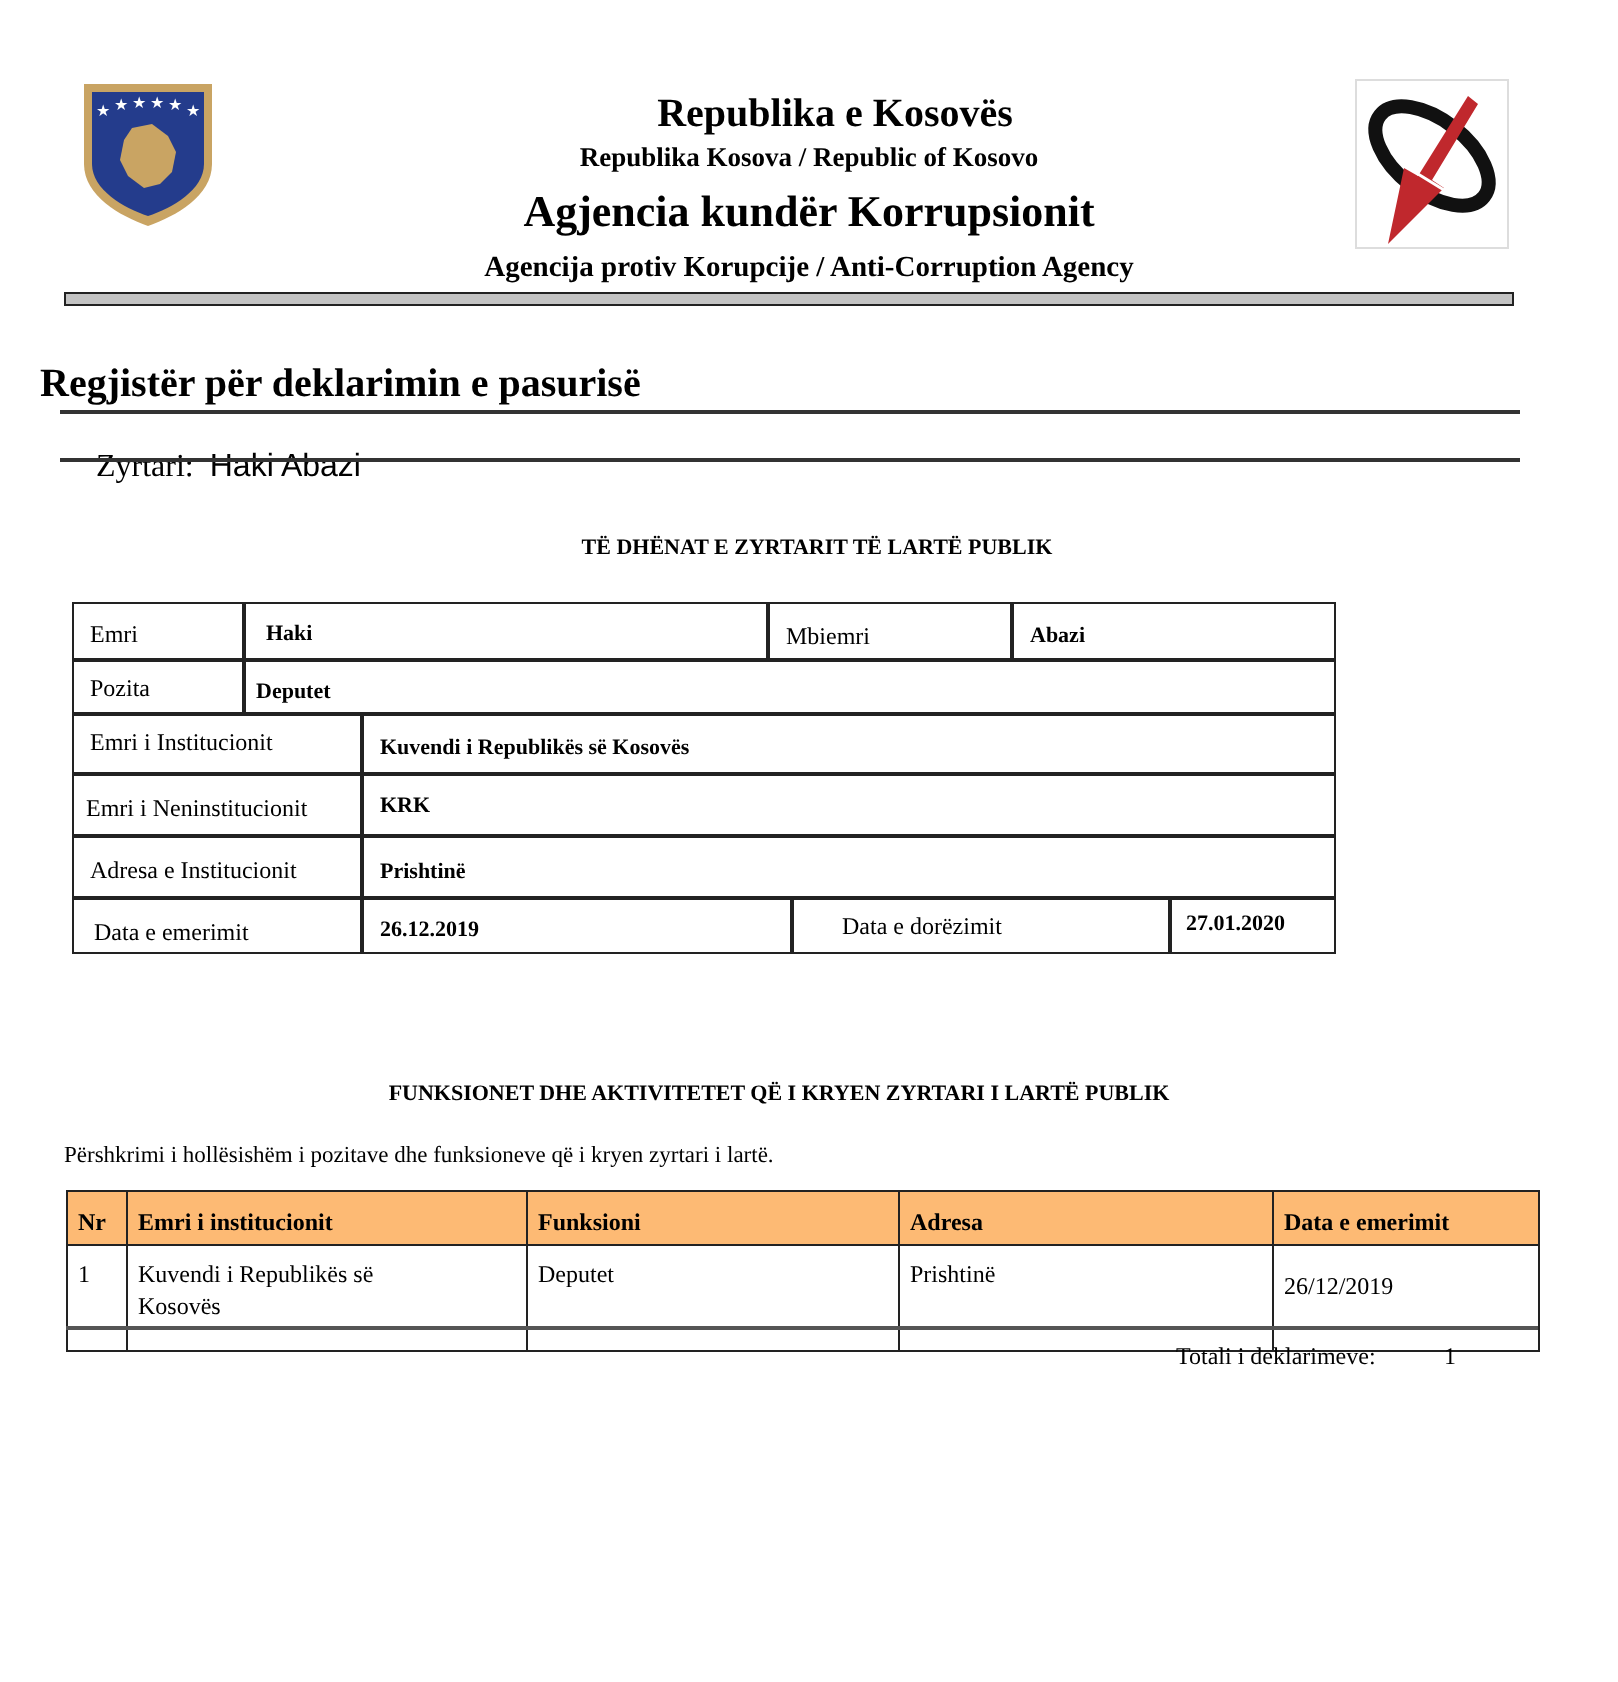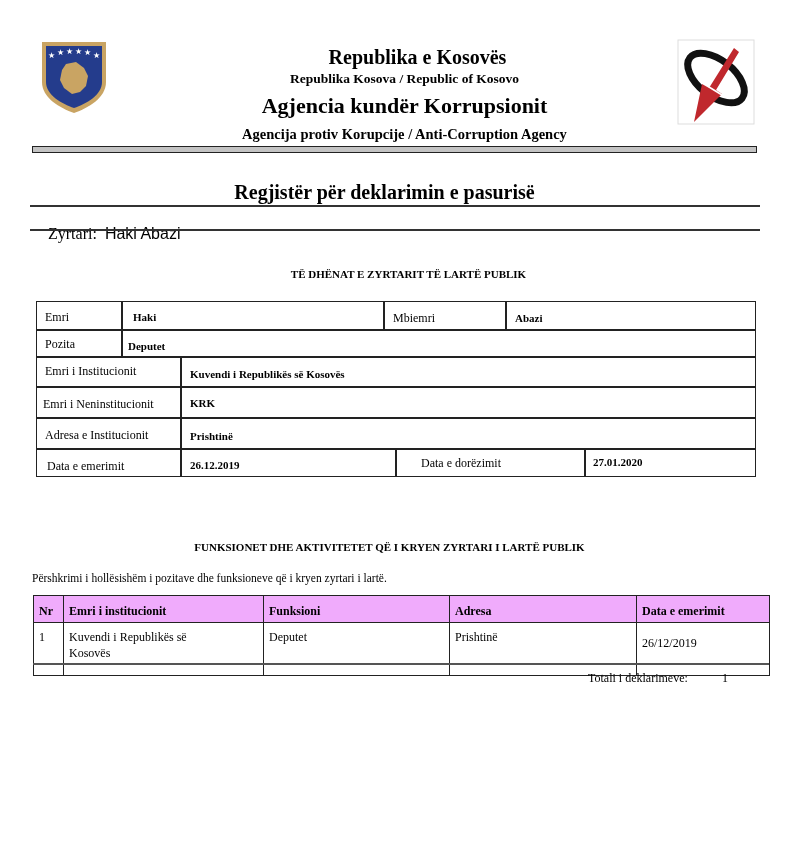--- a/index.html
+++ b/index.html
@@ -17,44 +17,44 @@
   .h3 { left: 0; width: 809px; text-align: center; top: 93px; font-size: 22px; font-weight: bold; }
   .h4 { left: 0; width: 809px; text-align: center; top: 126px; font-size: 14.5px; font-weight: bold; }
   .h1 { padding-left: 26px; box-sizing: border-box; }
   .h2, .h3, .h4 { box-sizing: border-box; }
 
   .header-bar {
     left: 32px; top: 146px; width: 723px; height: 5px;
     background: #c3c3c3; border: 1px solid #222;
   }
 
-  .doc-title { left: 0; width: 749px; top: 181px; text-align: center; font-size: 20px; font-weight: bold; padding-left: 20px; box-sizing: border-box; }
+  .doc-title { left: 0; width: 749px; top: 181px; font-size: 20px; font-weight: bold; padding-left: 20px; box-sizing: border-box; }
   .rule1 { left: 30px; top: 205px; width: 730px; height: 2px; background: #333; }
   .official { left: 32px; top: 225px; font-size: 16px; margin-left: 16px; }
   .official .lbl { font-family: "Liberation Serif", serif; }
   .official .val { font-family: "Liberation Sans", sans-serif; margin-left: 8px; }
   .rule2 { left: 30px; top: 229px; width: 730px; height: 2px; background: #333; }
 
   .sec1-title { left: 0; width: 809px; top: 268px; text-align: center; font-size: 11px; font-weight: bold; padding-left: 8px; box-sizing: border-box; }
 
   
-  .box { left: 36px; top: 301px; width: 720px; height: 176px; border: 1.5px solid #222; box-sizing: border-box; }
+  .box { left: 36px; top: 301px; width: 632px; height: 176px; border: 1.5px solid #222; box-sizing: border-box; }
   .hline { position: absolute; left: 0; width: 100%; height: 1.5px; background: #222; }
   .vline { position: absolute; width: 1.5px; background: #222; }
   .cell { position: absolute; font-size: 12px; white-space: nowrap; }
   .cell.b { font-weight: bold; font-size: 11px; }
 
   .sec2-title { left: 0; width: 809px; top: 541px; text-align: center; font-size: 11px; font-weight: bold; padding-right: 30px; box-sizing: border-box; }
   .desc { left: 32px; top: 572px; font-size: 11.5px; }
 
   
   .ftable { left: 33px; top: 595px; width: 736px; }
   table.fn { border-collapse: collapse; width: 736px; table-layout: fixed; font-size: 12px; }
   table.fn th, table.fn td { border: 1.5px solid #222; text-align: left; vertical-align: top; padding: 0 5px; }
-  table.fn th { background: #f0abfc; font-weight: bold; height: 21px; padding-top: 5px; vertical-align: middle; font-size: 12px; }
+  table.fn th { background: #fdba74; font-weight: bold; height: 21px; padding-top: 5px; vertical-align: middle; font-size: 12px; }
   table.fn td { height: 40px; padding-top: 6px; line-height: 16px; }
   table.fn td.date { padding-top: 12px; }
   .fn-bottom { left: 33px; top: 663px; width: 736px; height: 2px; background: #555; }
 
   .total { left: 588px; top: 671px; font-size: 12px; }
   .total .n { position: absolute; left: 134px; top: 0; }
 </style>
 </head>
 <body>
 

